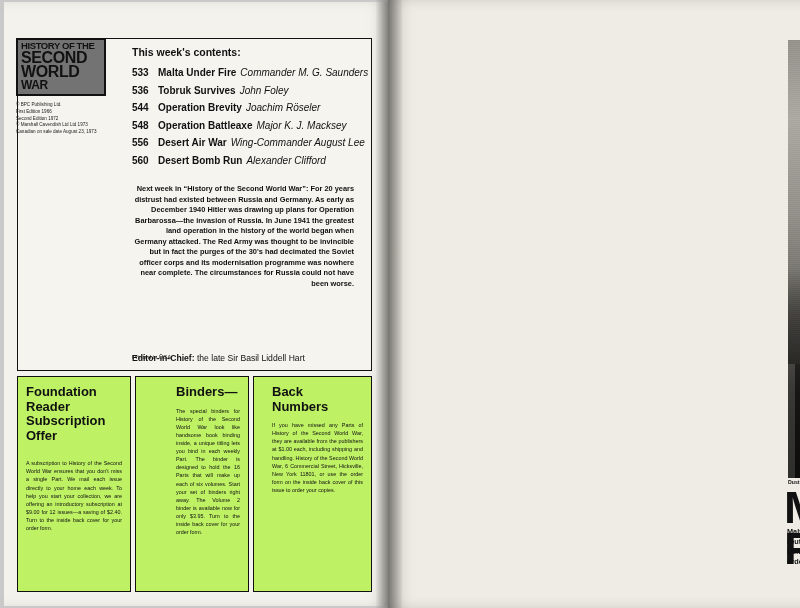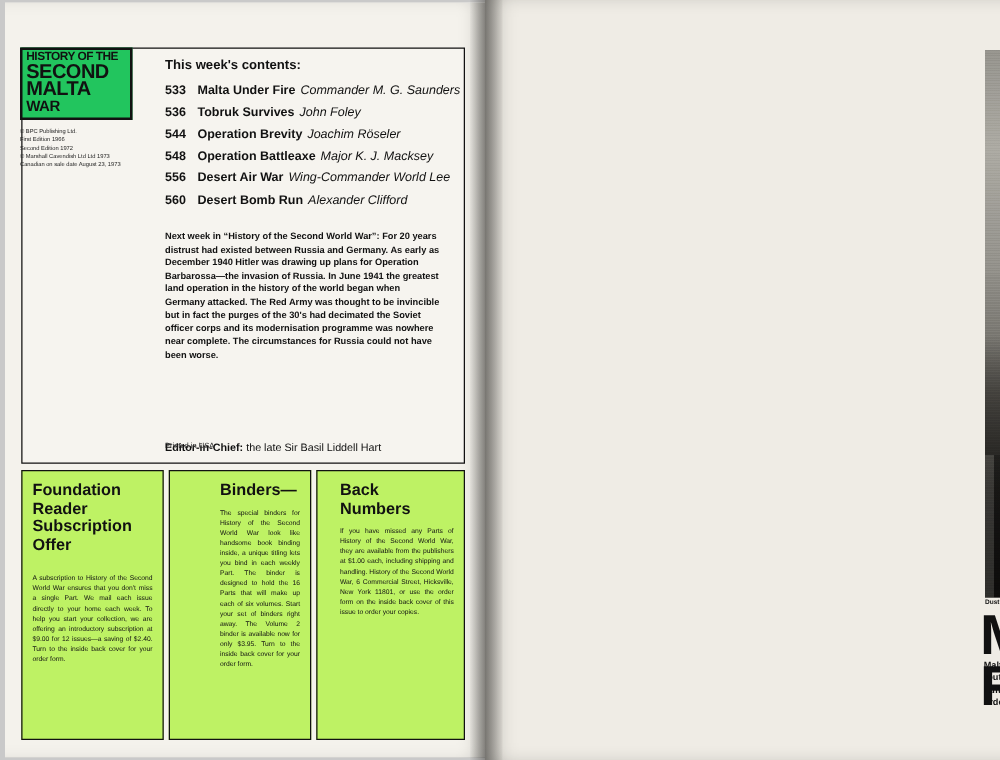--- a/index.html
+++ b/index.html
@@ -61,21 +61,21 @@
     box-sizing: border-box;
   }
   .logo-block {
     position: absolute;
     left: 12px;
     top: 36px;
     width: 90px;
   }
   .logo {
     border: 2px solid #111;
-    background: #22c55e;
+    background: #737373;
     padding: 2px 3px 3px 3px;
     line-height: 0.92;
   }
   .logo div {
     font-weight: bold;
     letter-spacing: -0.4px;
     color: #111;
     white-space: nowrap;
   }
   .logo .l1 { font-size: 9.5px; }
@@ -128,21 +128,21 @@
 
   .nextweek {
     position: absolute;
     left: 128px;
     top: 182px;
     width: 222px;
     font-size: 7.4px;
     line-height: 1.42;
     font-weight: bold;
     color: #111;
-    text-align: left;
+    text-align: right;
   }
   .editorline {
     position: absolute;
     left: 128px;
     width: 222px;
     font-size: 8.6px;
     color: #111;
   }
   .editorline.a { top: 307px; margin-top: 44px; }
   .editorline.b { top: 324px; }
@@ -263,21 +263,21 @@
 <div class="spread">
 
   <div class="page-left">
 
     <div class="contents-box"></div>
 
     <div class="logo-block">
       <div class="logo">
         <div class="l1">HISTORY OF THE</div>
         <div class="l2">SECOND</div>
-        <div class="l3">MALTA</div>
+        <div class="l3">WORLD</div>
         <div class="l4">WAR</div>
       </div>
       <div class="imprint">
         <div>© BPC Publishing Ltd.</div>
         <div>First Edition 1966</div>
         <div>Second Edition 1972</div>
         <div>© Marshall Cavendish Ltd Ltd 1973</div>
         <div>Canadian on sale date August 23, 1973</div>
       </div>
     </div>
@@ -301,21 +301,21 @@
         <span class="toc-author">Joachim Röseler</span>
       </div>
       <div class="toc-row">
         <span class="toc-page">548</span>
         <span class="toc-title">Operation Battleaxe</span>
         <span class="toc-author">Major K. J. Macksey</span>
       </div>
       <div class="toc-row">
         <span class="toc-page">556</span>
         <span class="toc-title">Desert Air War</span>
-        <span class="toc-author">Wing-Commander World Lee</span>
+        <span class="toc-author">Wing-Commander August Lee</span>
       </div>
       <div class="toc-row">
         <span class="toc-page">560</span>
         <span class="toc-title">Desert Bomb Run</span>
         <span class="toc-author">Alexander Clifford</span>
       </div>
     </div>
 
     <div class="nextweek">Next week in “History of the Second World War”: For 20 years distrust had existed between Russia and Germany. As early as December 1940 Hitler was drawing up plans for Operation Barbarossa—the invasion of Russia. In June 1941 the greatest land operation in the history of the world began when Germany attacked. The Red Army was thought to be invincible but in fact the purges of the 30's had decimated the Soviet officer corps and its modernisation programme was nowhere near complete. The circumstances for Russia could not have been worse.</div>
 

